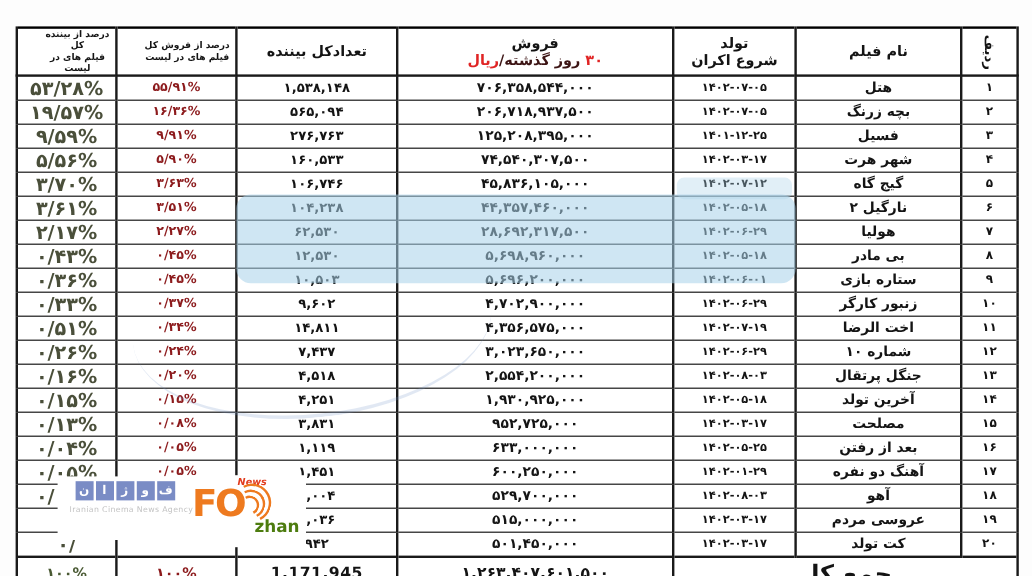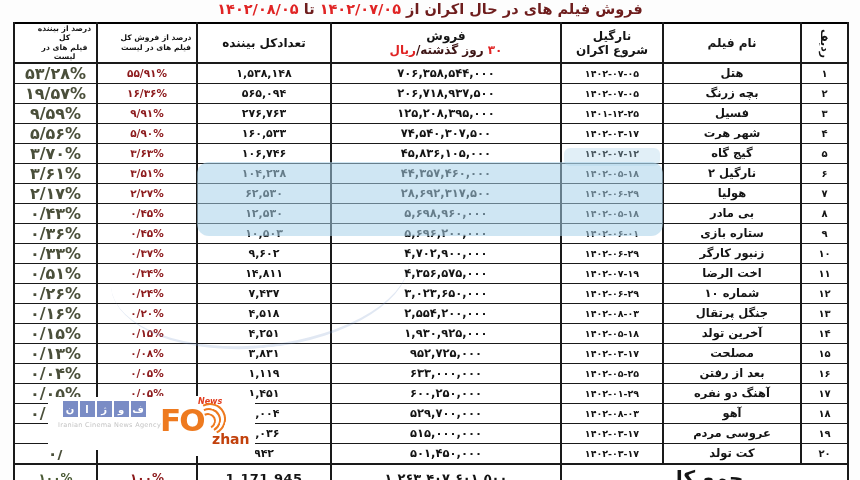--- a/index.html
+++ b/index.html
@@ -68,50 +68,44 @@
   .wm-fozhan{left:160px;top:397px;width:100px;height:58px;direction:ltr;}
   .fozhan-news{position:absolute;left:38px;top:0;color:#e23c1e;font-size:8px;
                font-weight:bold;font-style:italic;}
   .fo{position:absolute;left:0;top:8px;color:#ee7a1f;font-size:31px;font-weight:bold;
       letter-spacing:-2px;line-height:1;}
   .arc{position:absolute;border:2.5px solid #ee7a1f;border-radius:50%;
        border-left-color:transparent;border-bottom-color:transparent;transform:rotate(18deg);}
   .arc1{left:40px;top:16px;width:12px;height:12px;}
   .arc2{left:37px;top:11px;width:20px;height:20px;}
   .arc3{left:34px;top:6px;width:28px;height:28px;}
-  .zhan{position:absolute;left:52px;top:34px;color:#c2410c;font-size:14px;font-weight:bold;}
+  .zhan{position:absolute;left:52px;top:34px;color:#4d7c0f;font-size:14px;font-weight:bold;}
 </style>
 </head>
 <body>
 
 <div class="page">
 
-  <div class="title">
-    <span>فروش فیلم های در حال اکران از</span>
-    <span class="red" dir="ltr">۱۴۰۲/۰۷/۰۵</span>
-    <span>تا</span>
-    <span class="red" dir="ltr">۱۴۰۲/۰۸/۰۵</span>
-  </div>
 
   <table class="main">
     <colgroup>
       <col style="width:47px">
         <col style="width:138px">
         <col style="width:102px">
       <col style="width:230px">
         <col style="width:134px">
         <col style="width:100px">
         <col style="width:83px">
     </colgroup>
     <thead>
       <tr>
         <th><span class="rot">ردیف</span></th>
         <th><span>نام فیلم</span></th>
         <th>
-          <div>نارگیل</div>
+          <div>تولد</div>
           <div>شروع اکران</div>
         </th>
         <th>
           <div>فروش</div>
           <div class="sales-sub">
             <span class="red">۳۰</span>
             <span class="darkred">روز گذشته/</span><span class="red">ریال</span>
           </div>
         </th>
         <th><span>تعدادکل بیننده</span></th>

